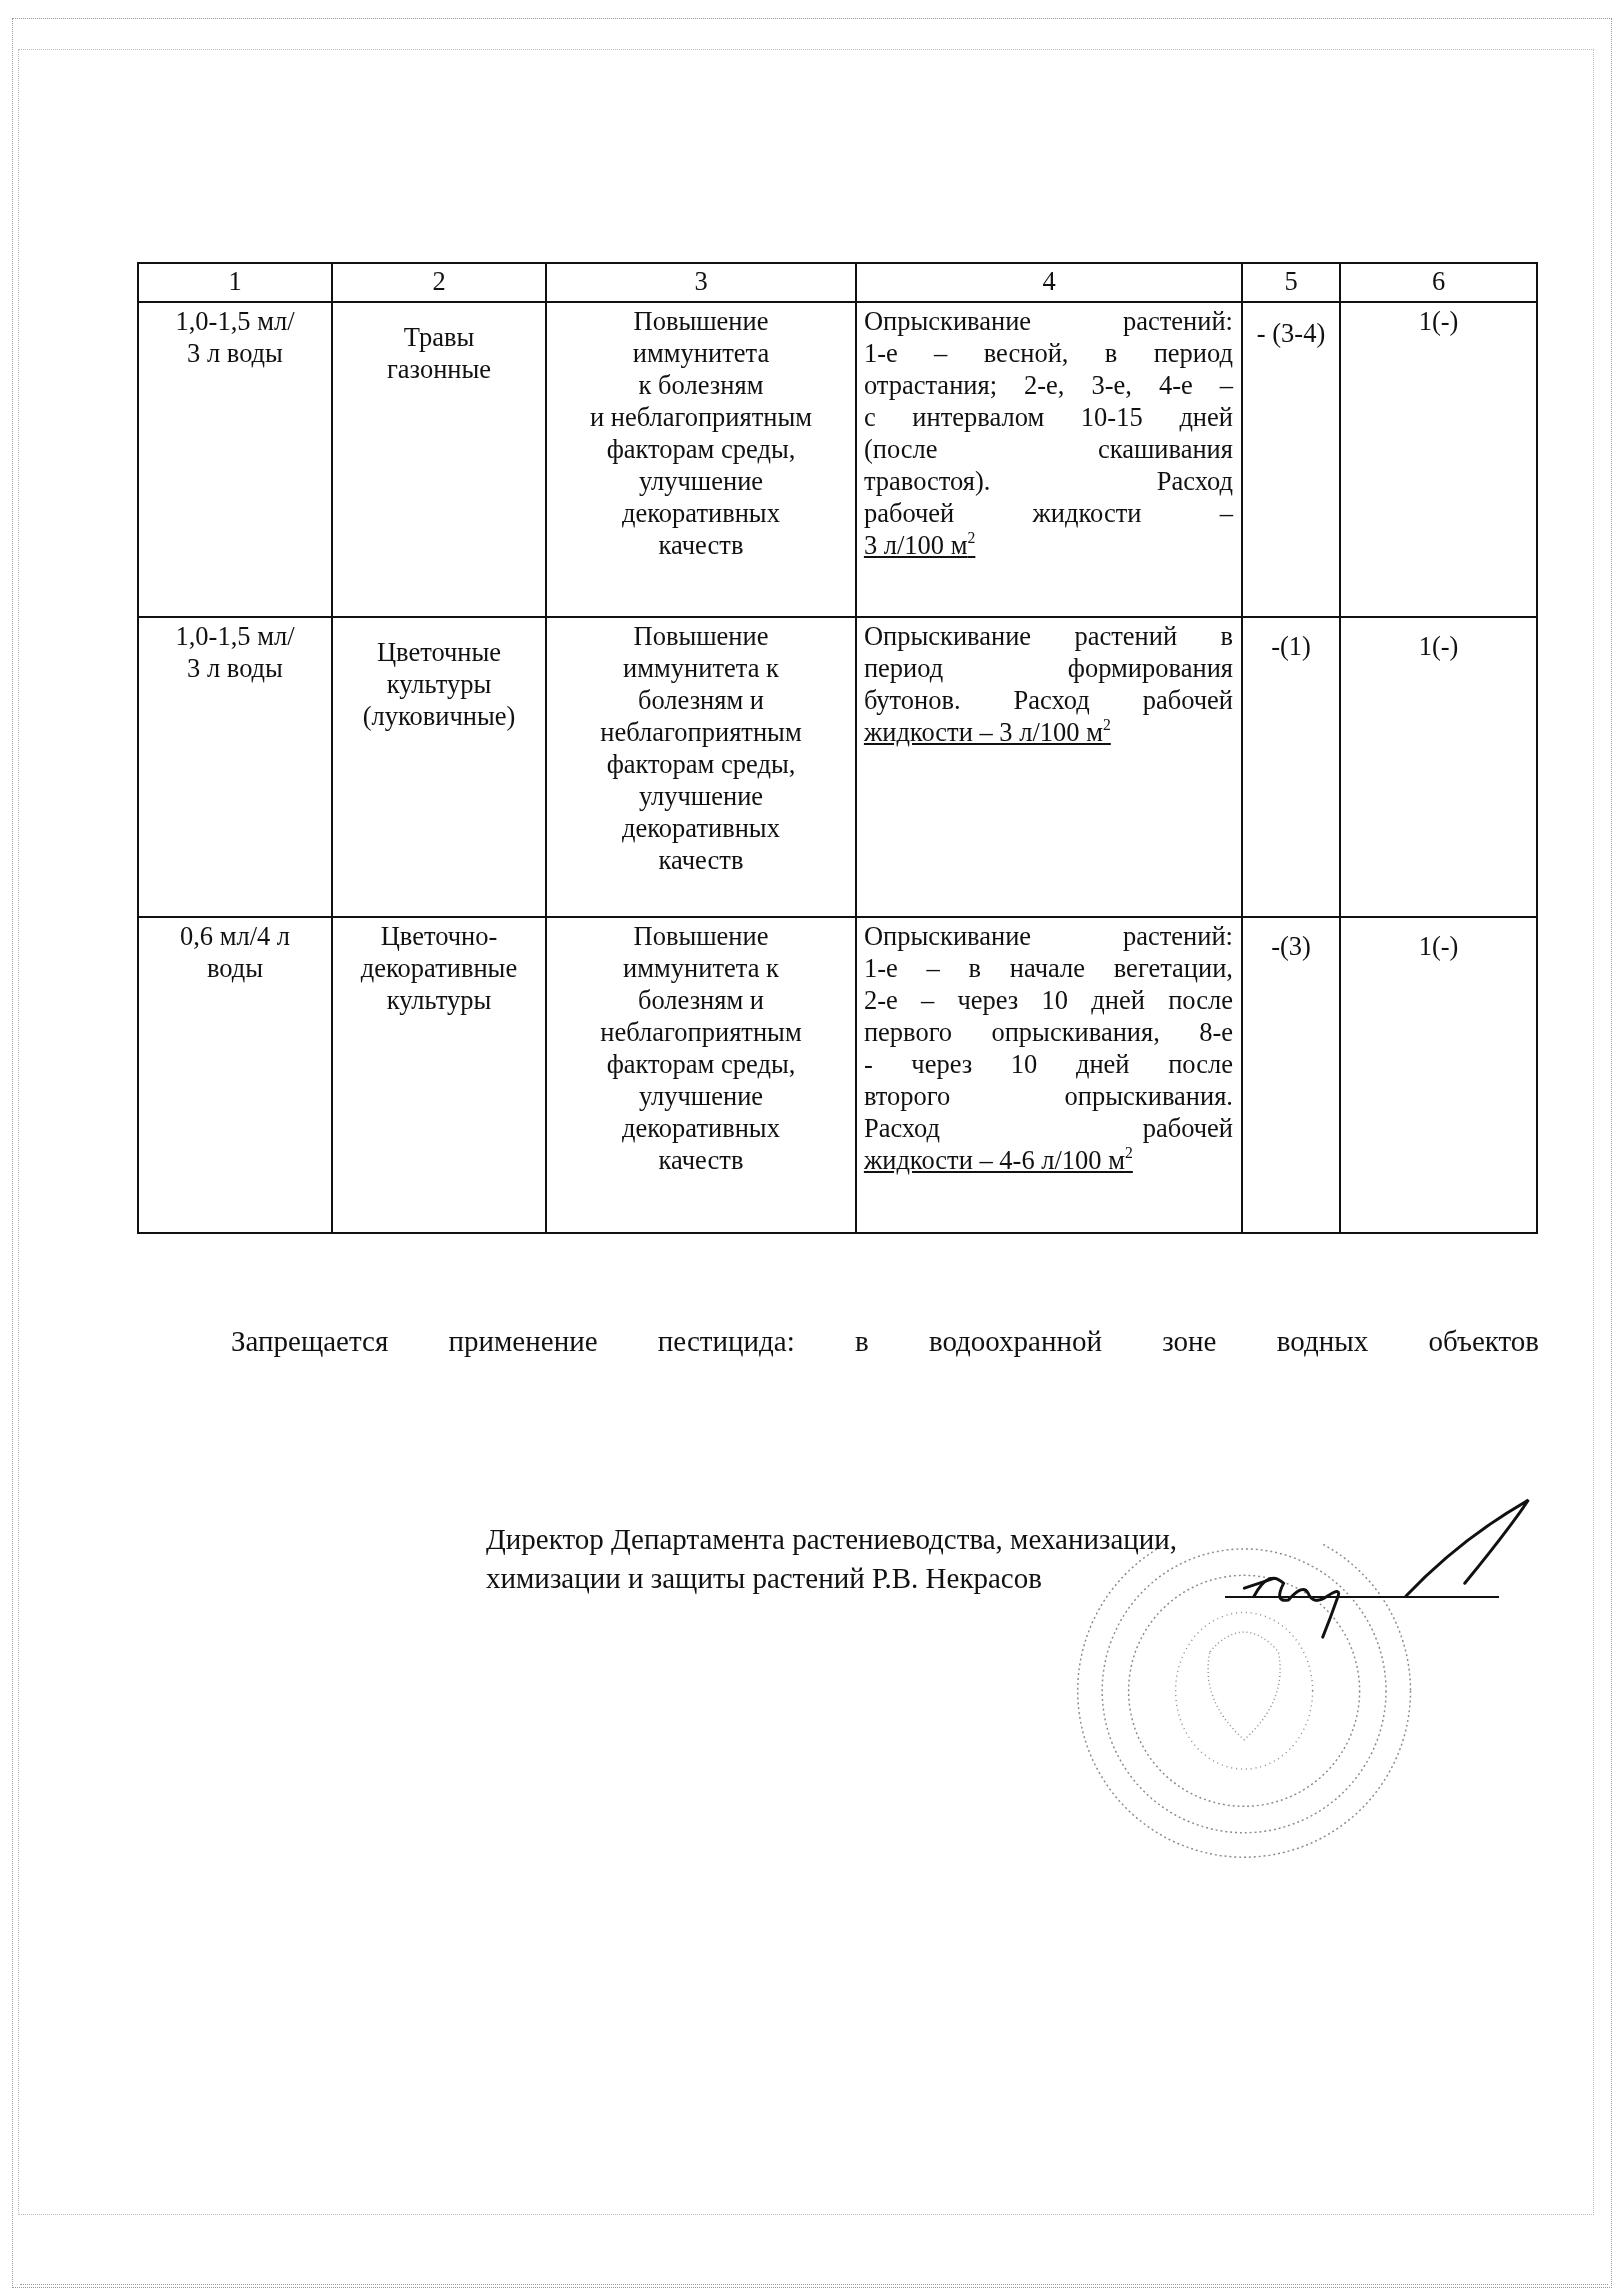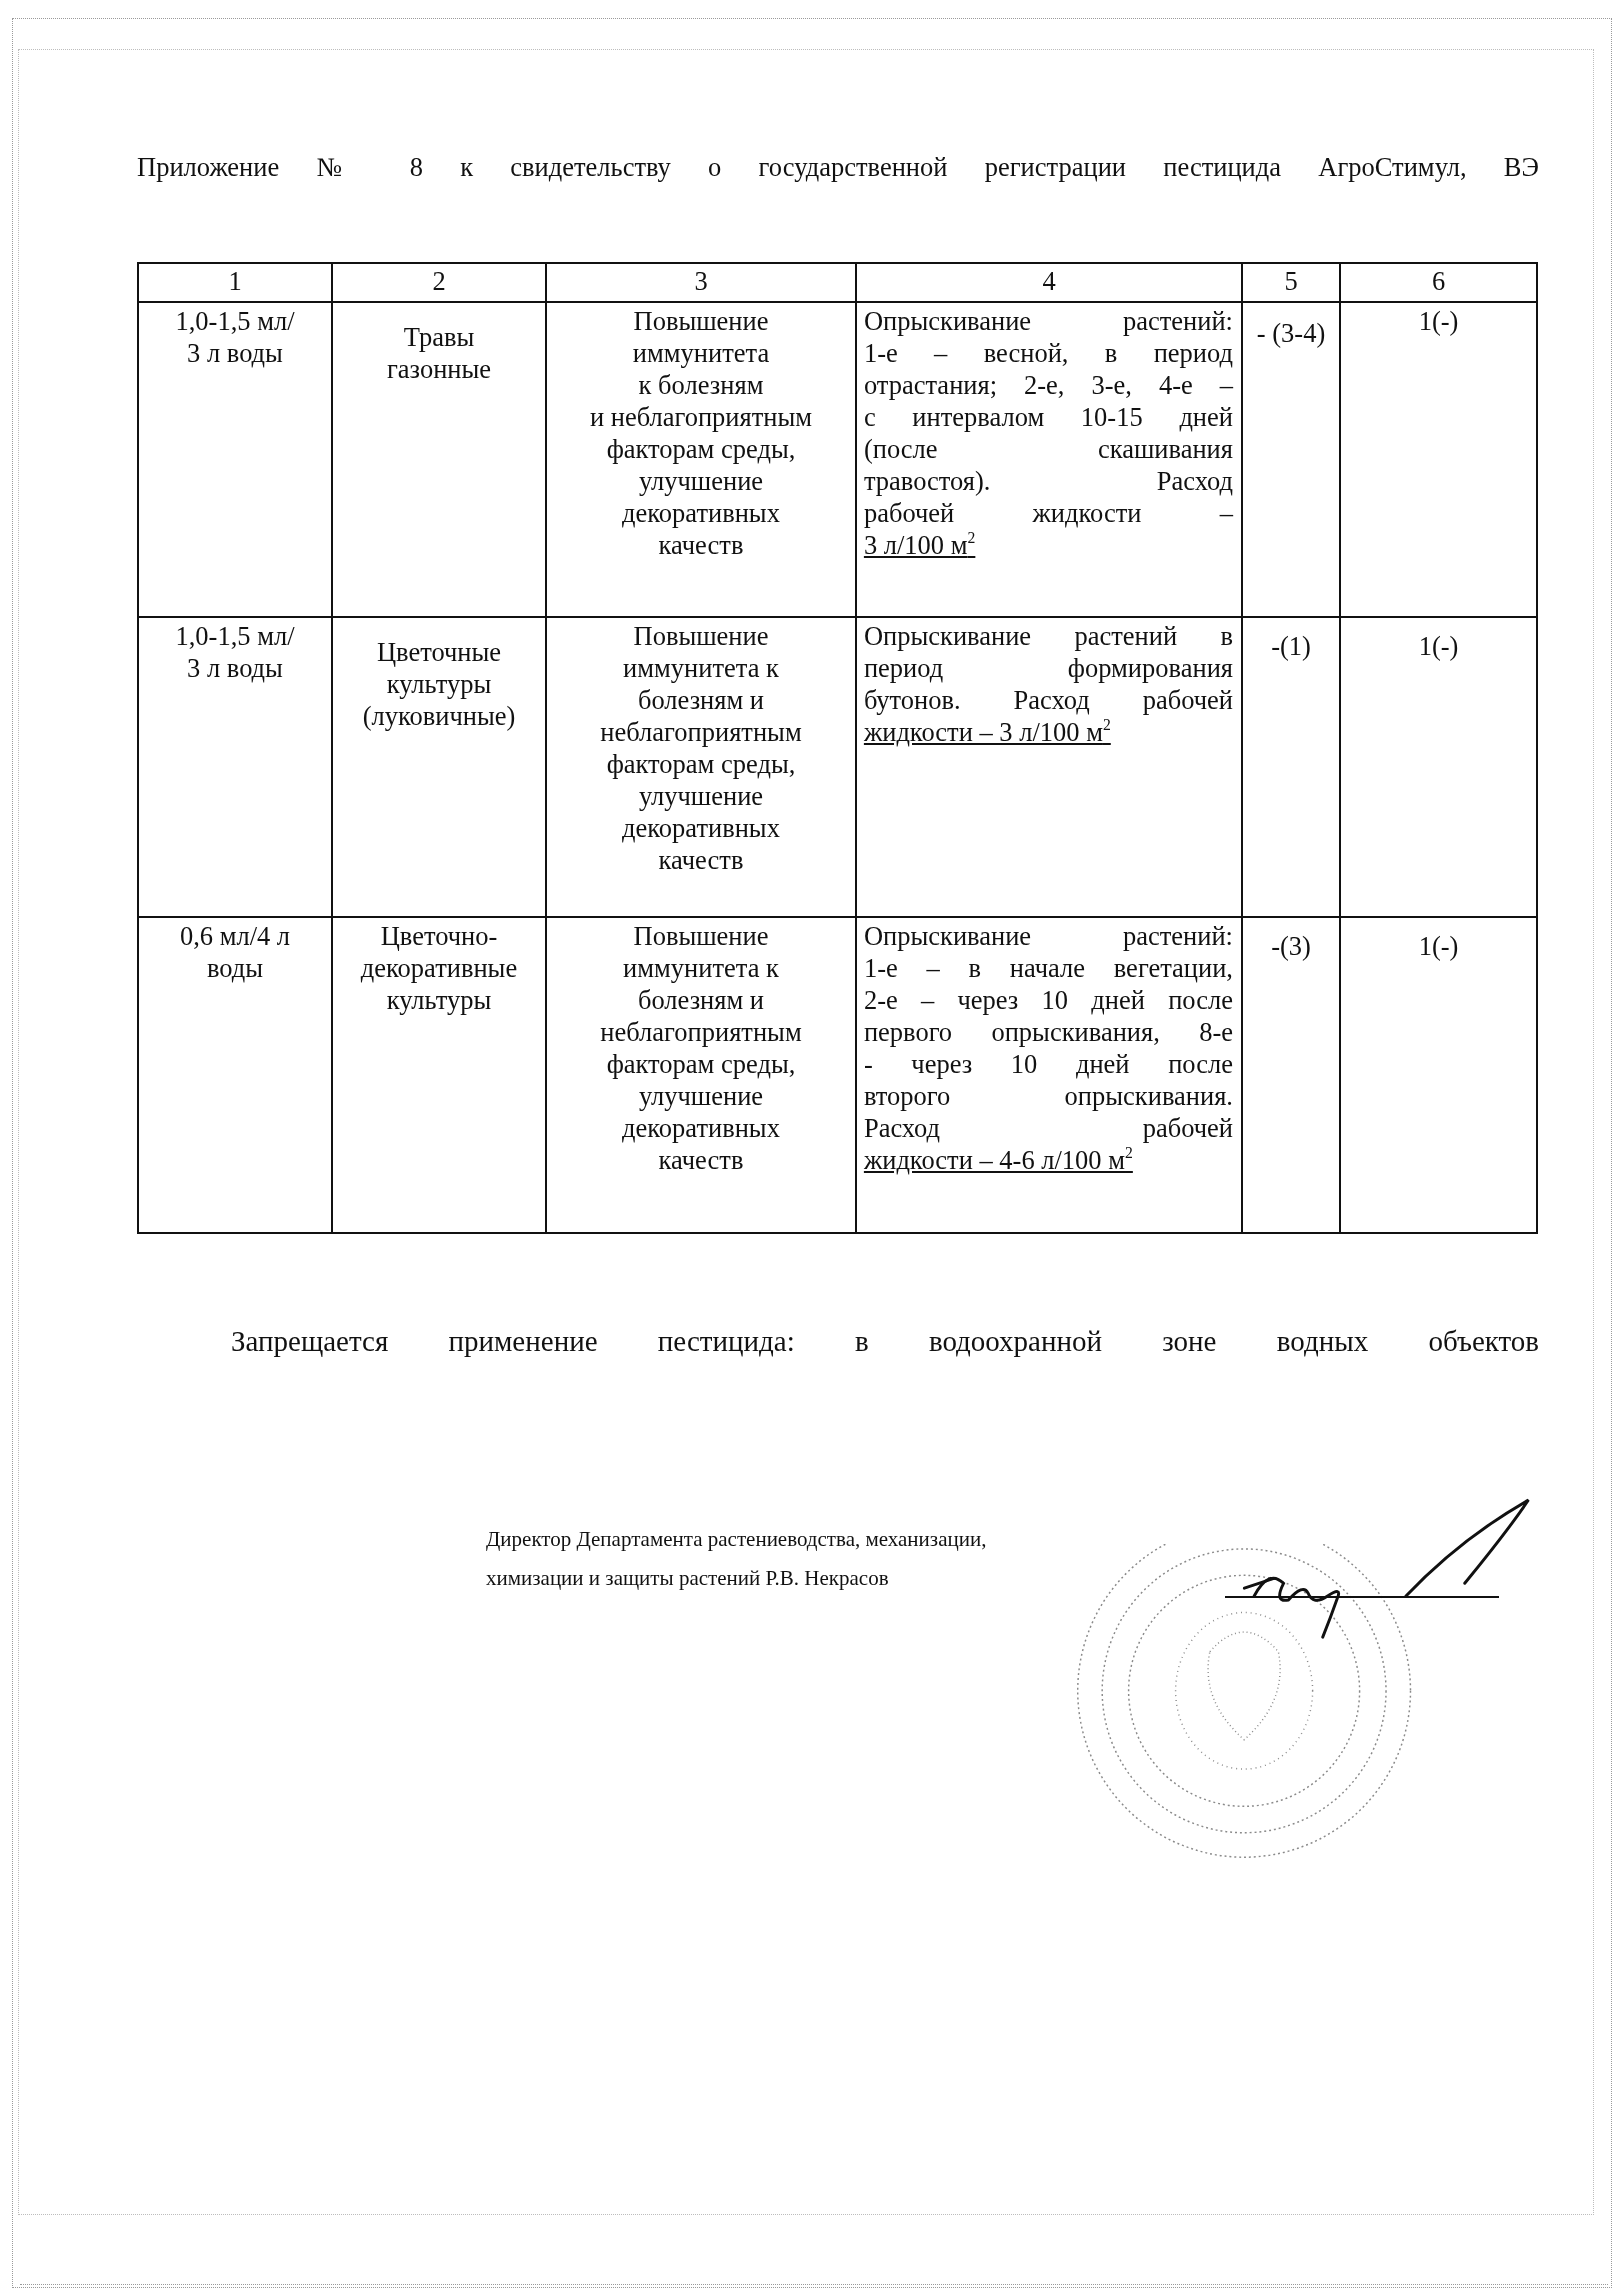--- a/index.html
+++ b/index.html
@@ -27,35 +27,34 @@
     table.reg td.j { text-align: justify; padding-left: 6.9px; padding-right: 8px; }
     table.reg td.j .jl { display: block; text-align: justify; text-align-last: justify; }
     table.reg td.j .last { display: block; text-align: left; text-decoration: underline; }
     sup { font-size: 15.7px; line-height: 0; vertical-align: 10.8px; }
 
     .prohibit { position: absolute; left: 137px; top: 1322px; width: 1402px;
                 font-size: 29px; line-height: 39px; text-align: justify; }
     .prohibit .pl1 { display: block; text-indent: 94px; text-align-last: justify; }
     .prohibit .pl2 { display: block; }
 
-    .signature-block { position: absolute; left: 486px; top: 1520px; font-size: 21px; line-height: 39px; }
+    .signature-block { position: absolute; left: 486px; top: 1520px; font-size: 29px; line-height: 39px; }
     .signature-block span { display: block; white-space: nowrap; }
     .sign-line { position: absolute; left: 1225px; top: 1596px; width: 274px; height: 0; border-top: 2px solid #111; }
     .stamp { position: absolute; left: 1063px; top: 1544px; width: 372px; height: 323px; }
     .signature { position: absolute; left: 1215px; top: 1490px; width: 333px; height: 167px; }
   </style>
 </head>
 <body>
 
 <div class="scan-frame"></div>
 <div class="scan-frame-inner"></div>
 <div class="scan-bottom-line"></div>
 
 <div class="header-text">
-  <span class="l1">Приложение № 8 к свидетельству о государственной регистрации пестицида АгроСтимул, ВЭ</span>
 </div>
 
 <table class="reg">
   <colgroup>
     <col style="width:194px">
       <col style="width:214px">
       <col style="width:310px">
     <col style="width:386px">
       <col style="width:98px">
       <col style="width:197px">

